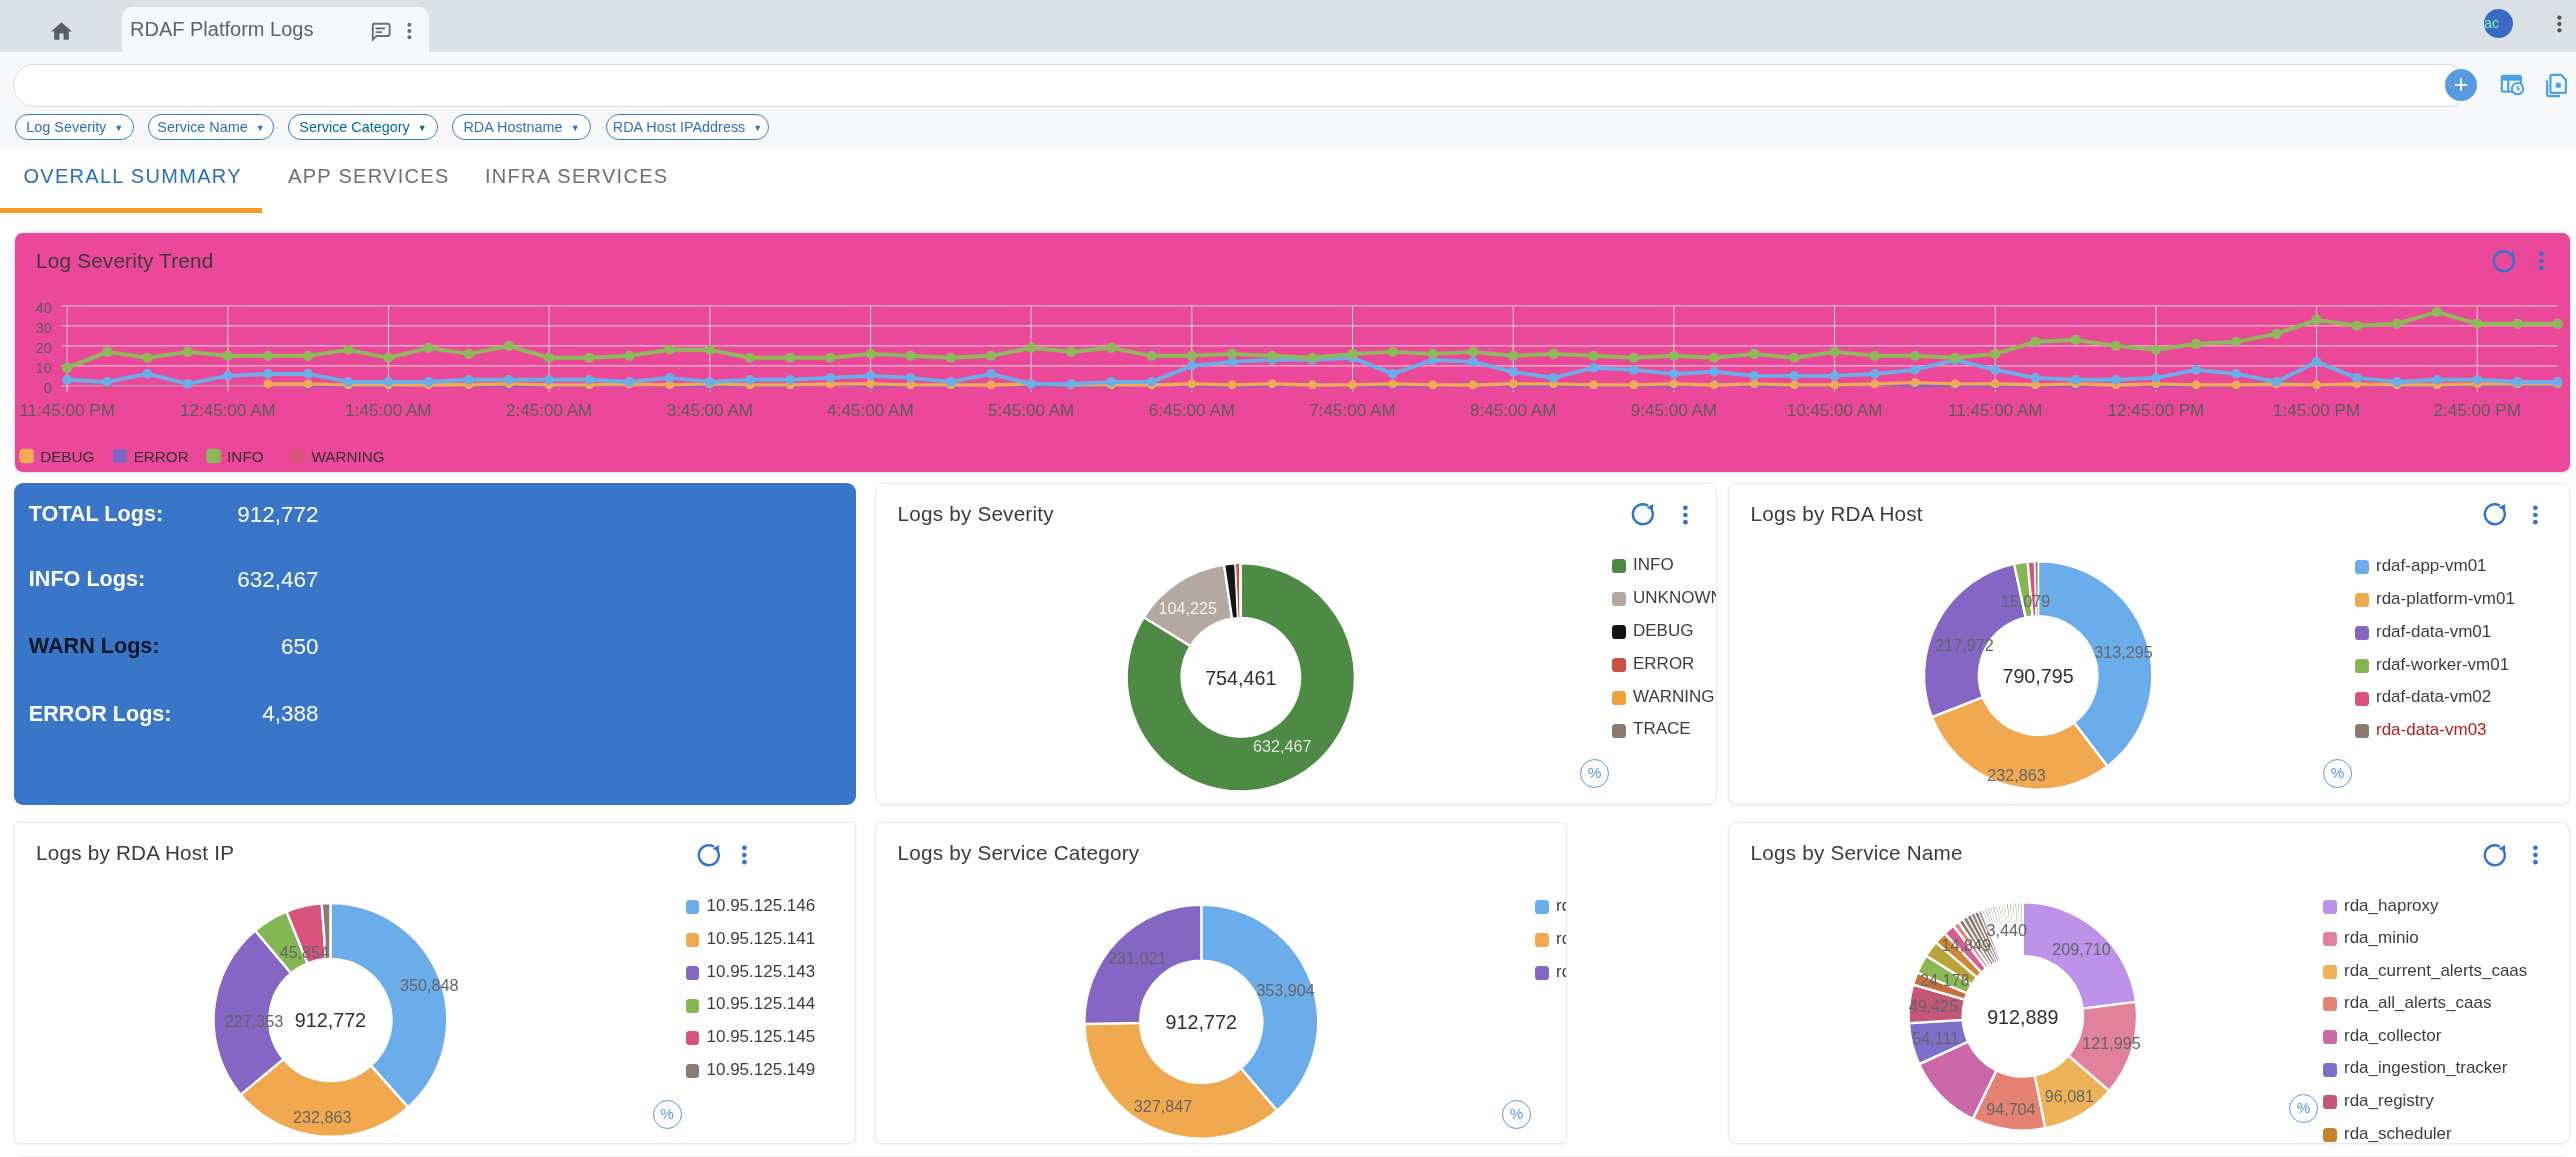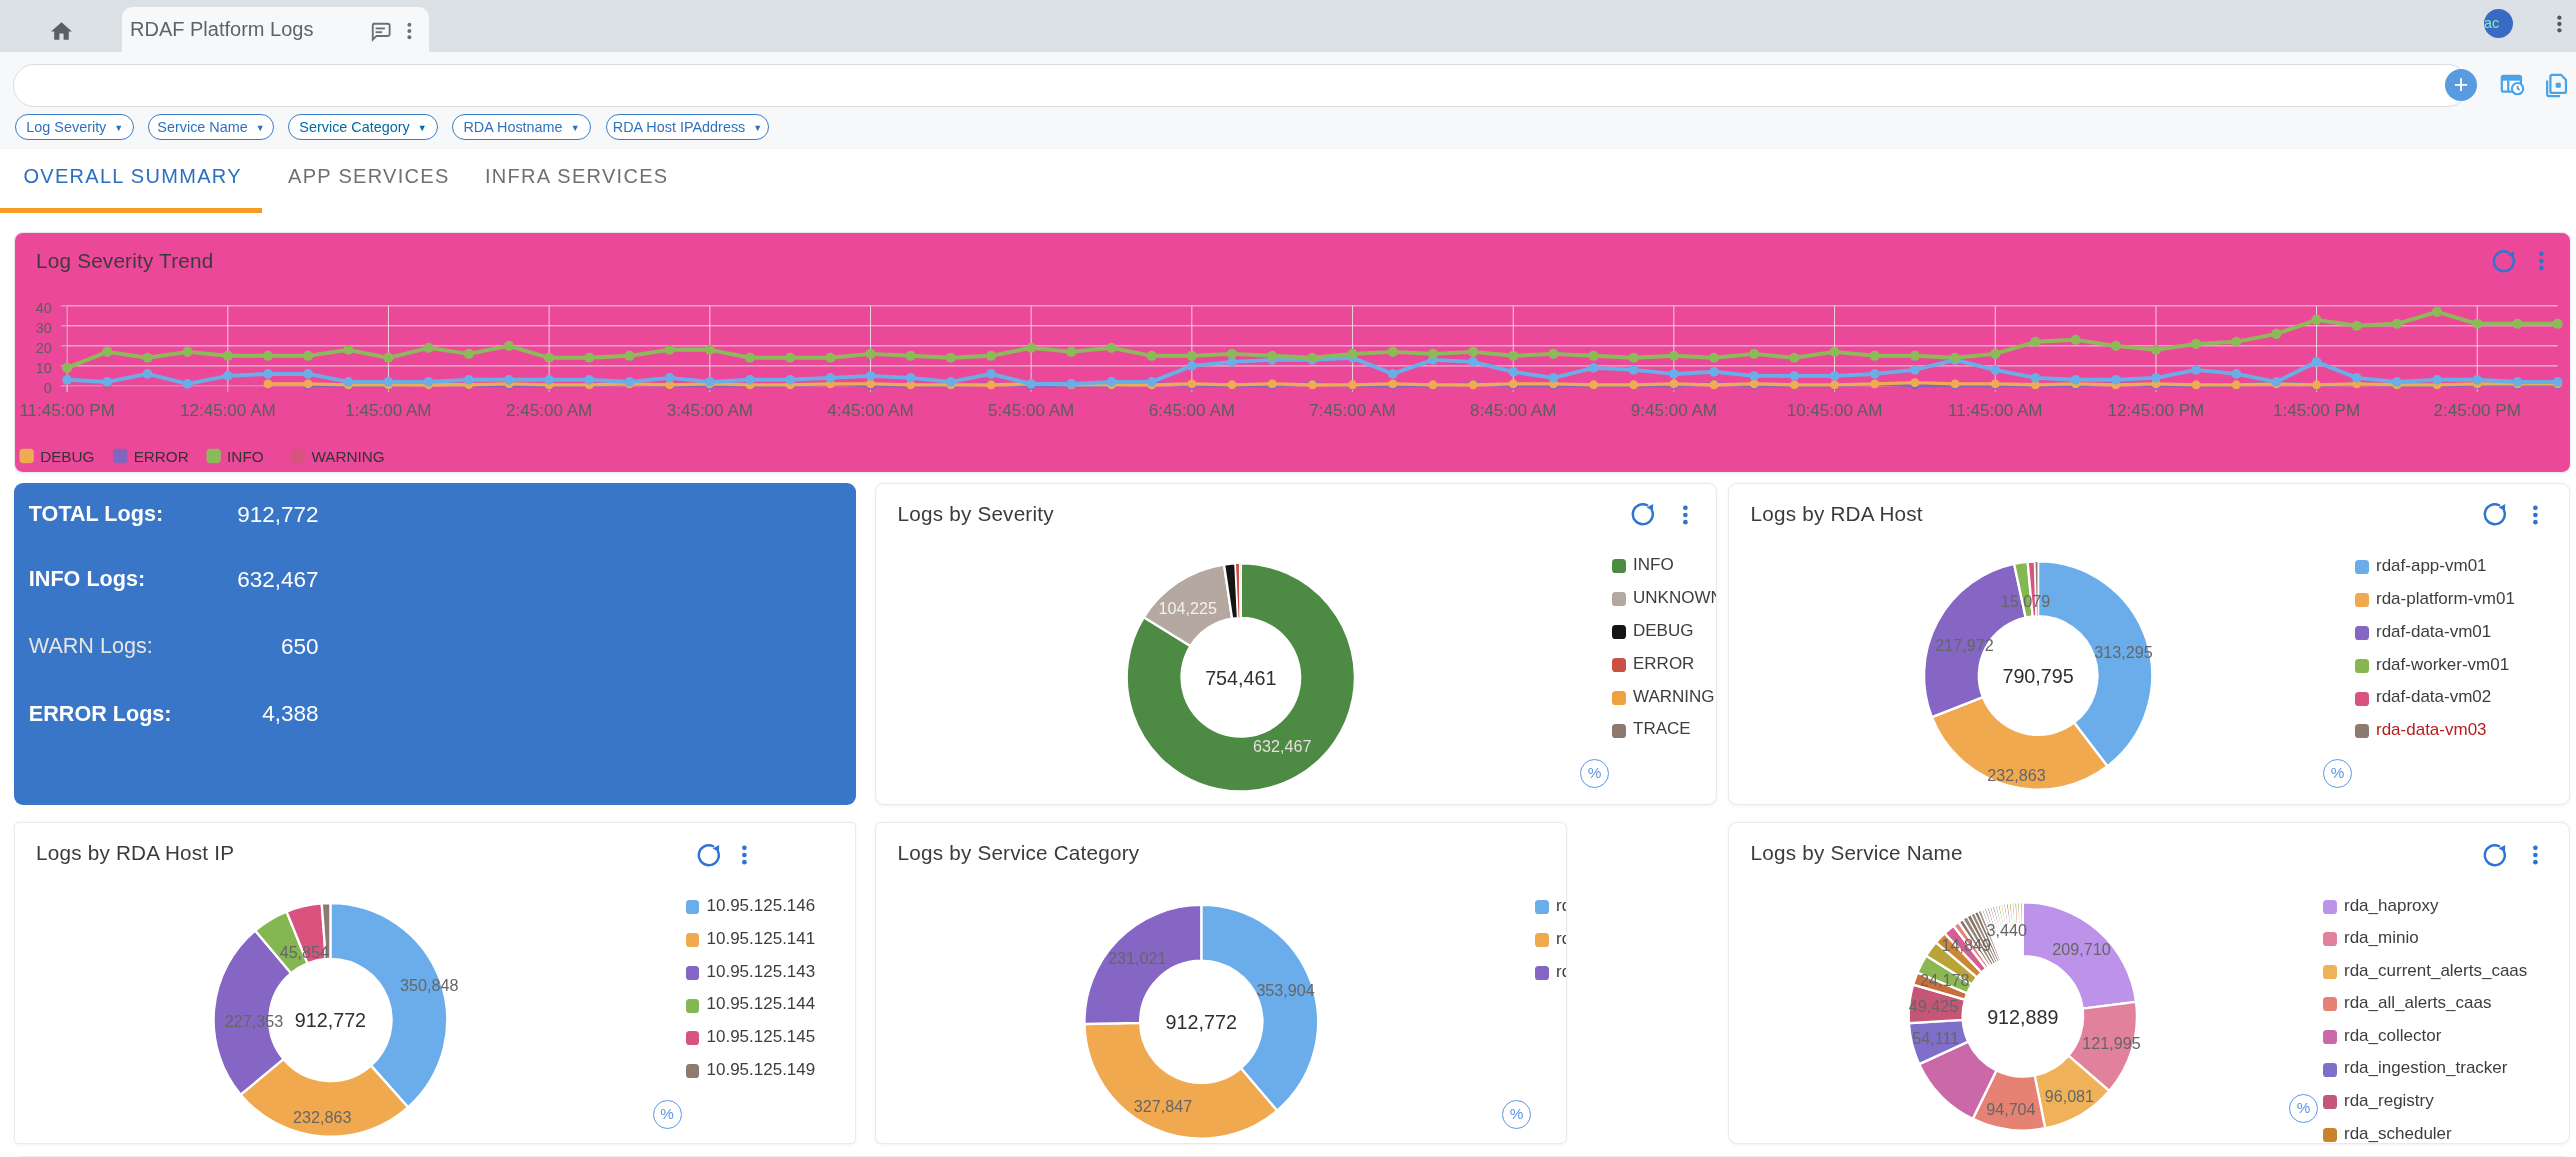--- a/index.html
+++ b/index.html
@@ -390,21 +390,21 @@
       <circle cx="6" cy="20" r="2.6" fill="#2f74d0"></circle>
       <circle cx="6" cy="28" r="2.6" fill="#2f74d0"></circle>
     </svg>
   </div>
 
 <div style="position:absolute;left:13.5px;top:483px;width:842px;height:322px;background:#3a76c8;border-radius:9px">
     <div style="position:absolute;left:15.3px;top:18px;font-size:21.6px;font-weight:bold;color:#fff">TOTAL Logs:</div>
     <div style="position:absolute;left:135px;top:19px;width:170px;text-align:right;font-size:22.5px;color:#fff">912,772</div>
     <div style="position:absolute;left:15.3px;top:83px;font-size:21.6px;font-weight:bold;color:#fff">INFO Logs:</div>
     <div style="position:absolute;left:135px;top:84px;width:170px;text-align:right;font-size:22.5px;color:#fff">632,467</div>
-    <div style="position:absolute;left:15.3px;top:150px;font-size:21.6px;font-weight:normal;color:#e5e5e5">WARN Logs:</div>
+    <div style="position:absolute;left:15.3px;top:150px;font-size:21.6px;font-weight:bold;color:#0f172a">WARN Logs:</div>
     <div style="position:absolute;left:135px;top:151px;width:170px;text-align:right;font-size:22.5px;color:#fff">650</div>
     <div style="position:absolute;left:15.3px;top:218px;font-size:21.6px;font-weight:bold;color:#fff">ERROR Logs:</div>
     <div style="position:absolute;left:135px;top:218px;width:170px;text-align:right;font-size:22.5px;color:#fff">4,388</div>
   </div>
 
 <div style="position:absolute;left:875px;top:483px;width:842px;height:322px;background:#fff;border:0.9px solid #e9eaec;border-radius:9px;box-shadow:0 0.9px 3.6px rgba(0,0,0,0.06);overflow:hidden;">
     <div style="position:absolute;left:21.6px;top:18px;font-size:20.7px;color:#3b3b3b;letter-spacing:0.2px">Logs by Severity</div>
     <svg width="842" height="322" viewBox="0 0 937 358" style="position:absolute;left:0;top:0">
       <path d="M406.00 88.00 A127 127 0 1 1 298.05 148.10 L349.90 180.23 A66 66 0 1 0 406.00 149.00 Z" fill="#4d8a44" stroke="#ffffff" stroke-width="2.6"></path>
       <path d="M298.05 148.10 A127 127 0 0 1 387.27 89.39 L396.27 149.72 A66 66 0 0 0 349.90 180.23 Z" fill="#b4a8a1" stroke="#ffffff" stroke-width="2.6"></path>

